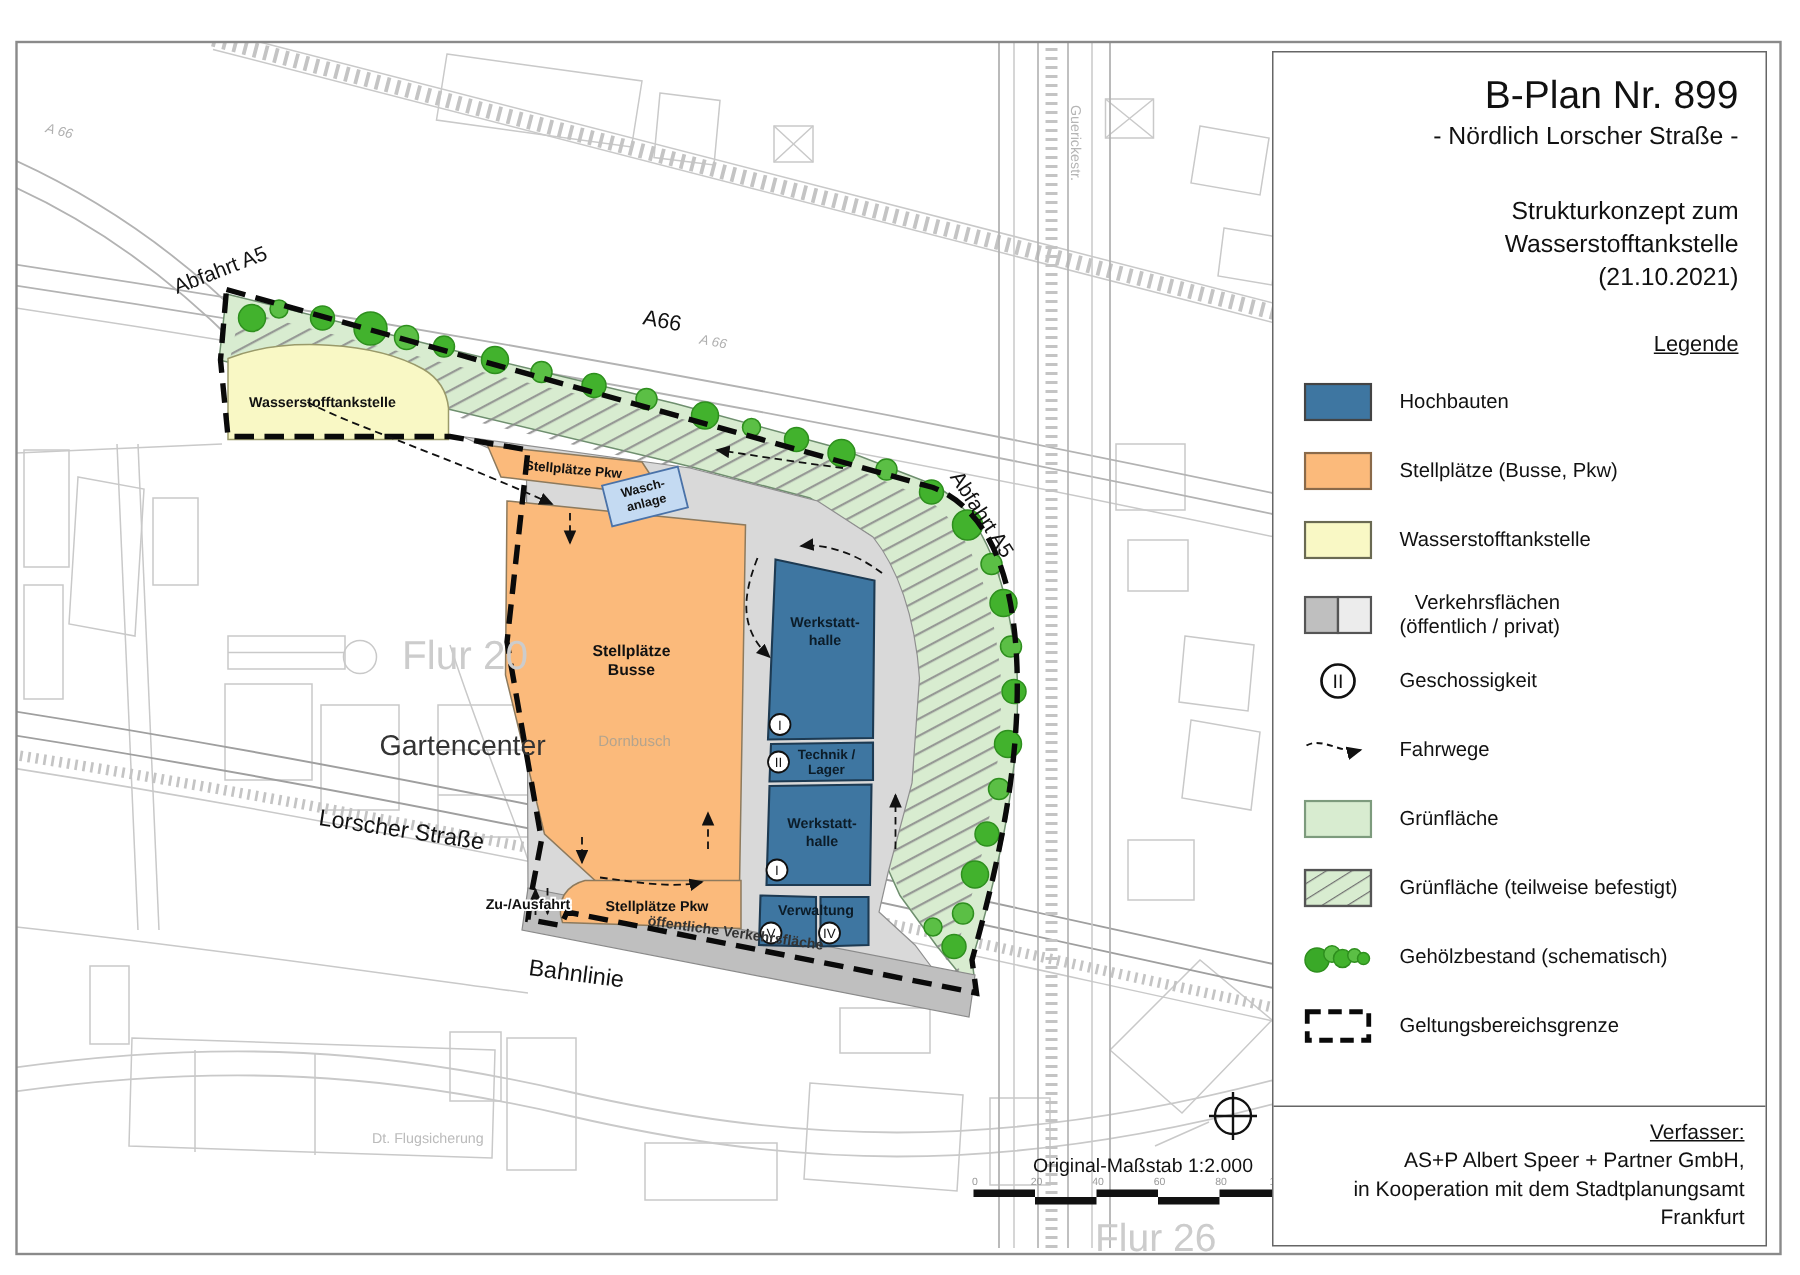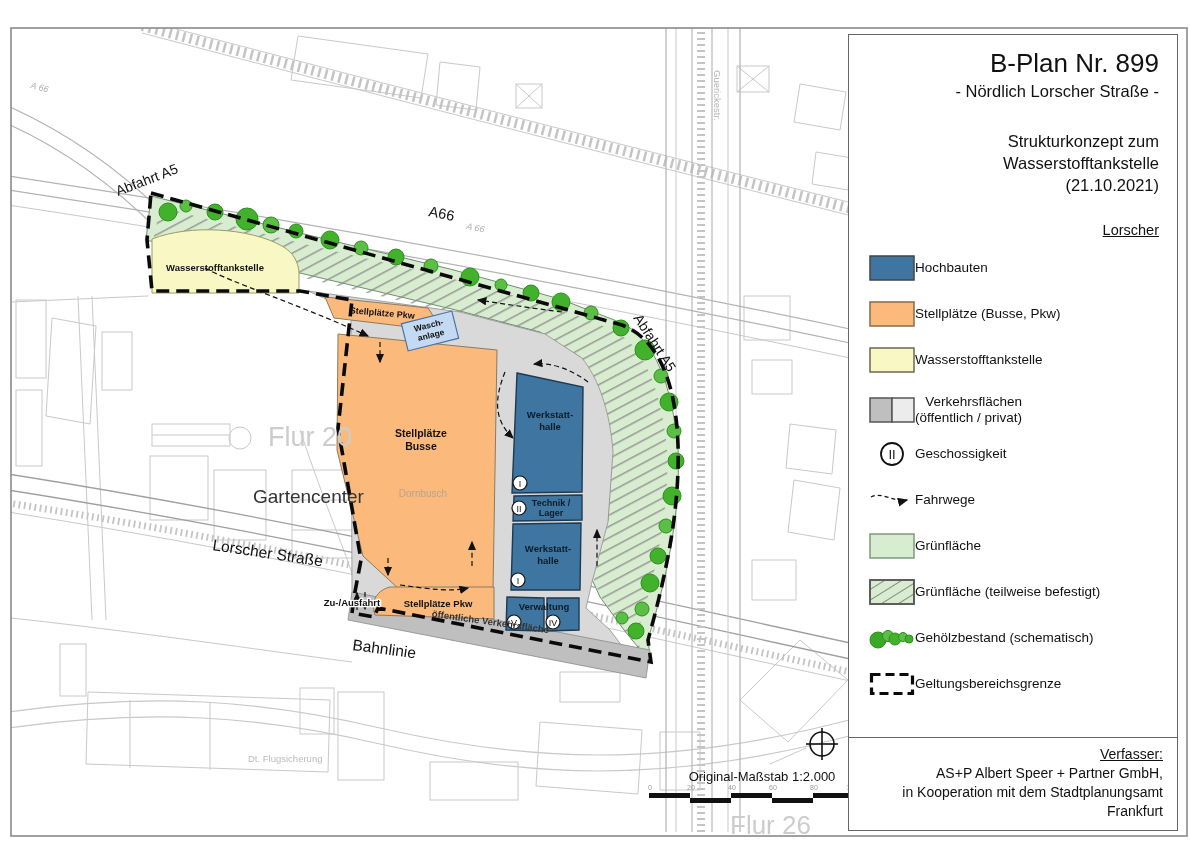--- a/index.html
+++ b/index.html
@@ -8,21 +8,21 @@
   #map-svg{position:absolute;left:0;top:0;}
   
   #panel{position:absolute;left:848px;top:34px;width:330px;height:797px;
          background:#fff;border:1.5px solid #666;box-sizing:border-box;text-align:right;}
   #panel-inner{padding:13px 18px 0 20px;}
   .p-title{font-size:26px;color:#111;}
   .p-sub{font-size:16.5px;color:#111;margin-top:3px;}
   .p-desc{font-size:16.5px;color:#111;margin-top:30px;line-height:1.32;}
   .p-legende{font-size:14.5px;color:#111;margin-top:26px;text-decoration:underline;}
   #legend-list{margin-top:17px;}
-  .li{display:flex;align-items:center;margin-bottom:20px;height:26px;}
+  .li{display:flex;align-items:center;gap:18px;margin-bottom:20px;height:26px;}
   .li.tall{height:34px;margin-bottom:14px;}
   .li .lab{font-size:13.5px;color:#111;line-height:1.2;}
   .sw{flex:0 0 46px;}
   #verfasser{position:absolute;left:0;right:0;bottom:0;border-top:1.5px solid #666;
              padding:7px 14px 9px 14px;font-size:14px;color:#111;line-height:1.35;}
   #verfasser .vh{text-decoration:underline;}
   #copyright{position:absolute;left:14px;top:817px;font-size:11.5px;color:#1a1a1a;
              white-space:nowrap;text-shadow:0 0 2px #fff,0 0 2px #fff;}
 </style>
 </head>
@@ -297,21 +297,21 @@
 
   <div id="panel">
     <div id="panel-inner">
       <div class="p-title">B-Plan Nr. 899</div>
       <div class="p-sub">- Nördlich Lorscher Straße -</div>
       <div class="p-desc">
         <div>Strukturkonzept zum</div>
         <div>Wasserstofftankstelle</div>
         <div>(21.10.2021)</div>
       </div>
-      <div class="p-legende">Lorscher</div>
+      <div class="p-legende">Legende</div>
 
       <div id="legend-list">
 
         <div class="li">
           <svg class="sw" width="46" height="26">
             <rect x="1" y="1" width="44" height="24" stroke="#444" stroke-width="1.5" fill="#3E76A1"></rect>
             </svg>
           <span class="lab">Hochbauten</span>
         </div>
 

